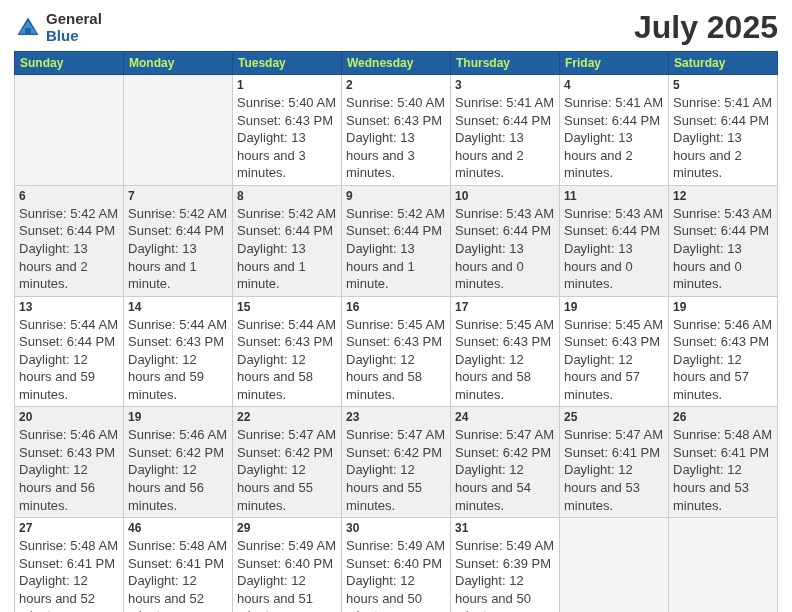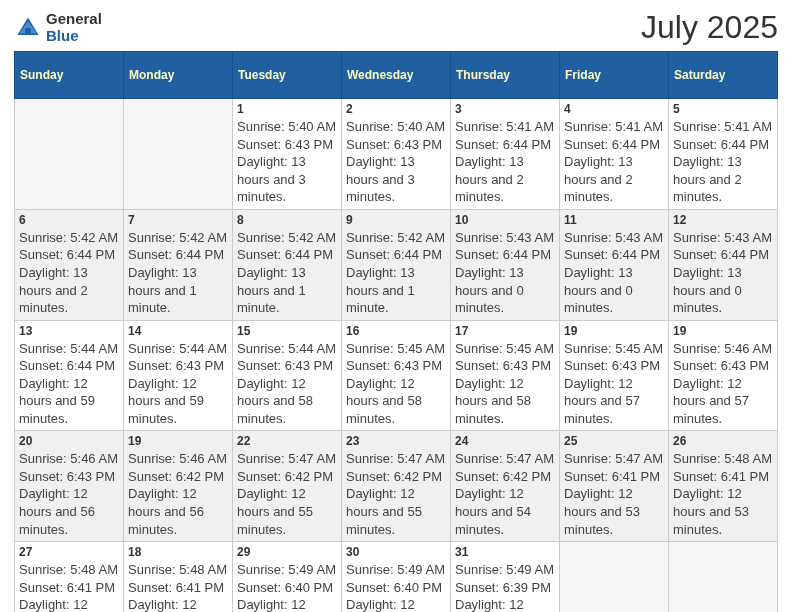--- a/index.html
+++ b/index.html
@@ -37,40 +37,40 @@
     .logo-icon {
       width: 28px;
       height: 28px;
       margin-right: 4px;
     }
     .title-block {
       text-align: right;
     }
     .month-title {
       font-size: 32px;
-      font-weight: normal;
+      font-weight: bold;
       color: #333;
       line-height: 1.1;
     }
     .subtitle {
       font-size: 13px;
       color: #555;
     }
     .calendar {
       flex: 1;
       border: 1px solid #ccc;
       border-collapse: collapse;
       width: 100%;
       table-layout: fixed;
     }
     .calendar th {
       background-color: #2060a0;
-      color: #fef9c3;
+      color: #bef264;
       text-align: left;
-      padding: 16px 5px;
+      padding: 4px 5px;
       font-size: 12px;
       border: 1px solid #1a4e8a;
       font-weight: bold;
     }
     .calendar td {
       vertical-align: top;
       border: 1px solid #ccc;
       padding: 3px 4px;
       font-size: 9.5px;
       color: #333;
@@ -296,21 +296,21 @@
           </td>
         </tr>
         <tr>
           <td>
             <div class="day-number">27</div>
             <div class="day-info">Sunrise: 5:48 AM
 Sunset: 6:41 PM
 Daylight: 12 hours and 52 minutes.</div>
           </td>
           <td>
-            <div class="day-number">18</div>
+            <div class="day-number">46</div>
             <div class="day-info">Sunrise: 5:48 AM
 Sunset: 6:41 PM
 Daylight: 12 hours and 52 minutes.</div>
           </td>
           <td>
             <div class="day-number">29</div>
             <div class="day-info">Sunrise: 5:49 AM
 Sunset: 6:40 PM
 Daylight: 12 hours and 51 minutes.</div>
           </td>

